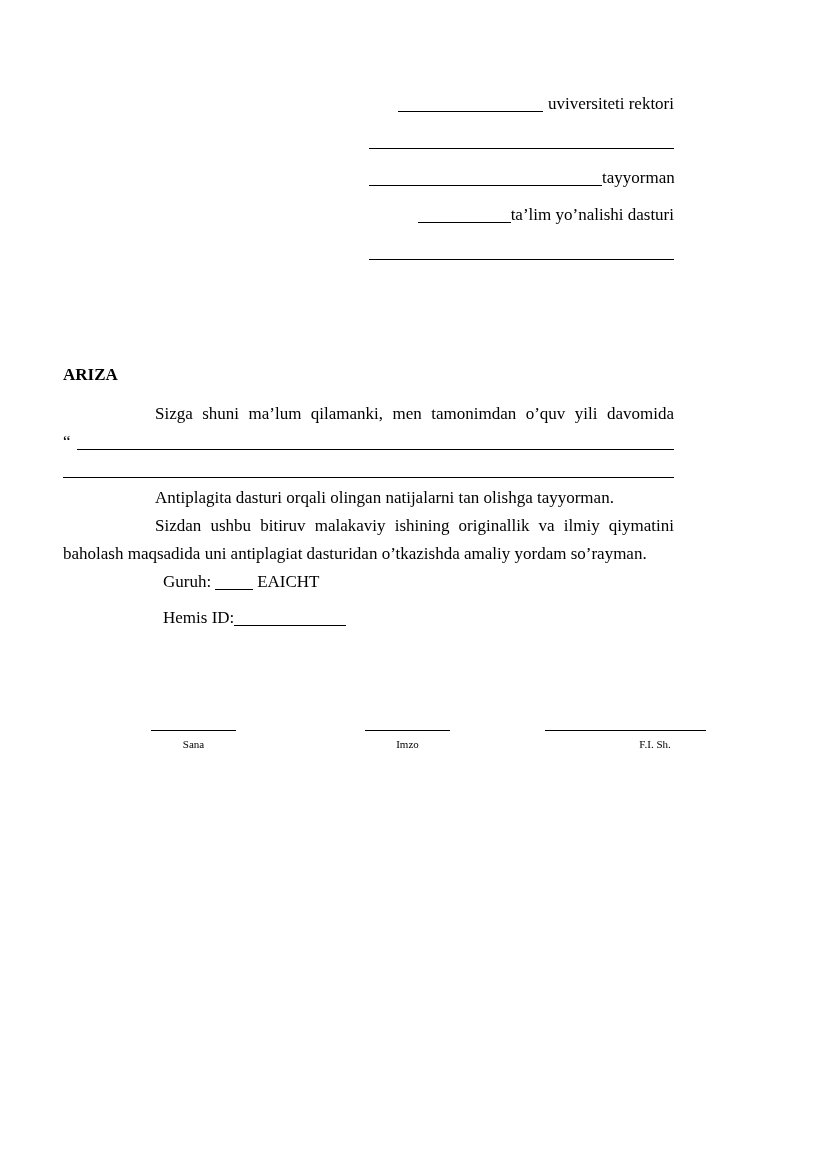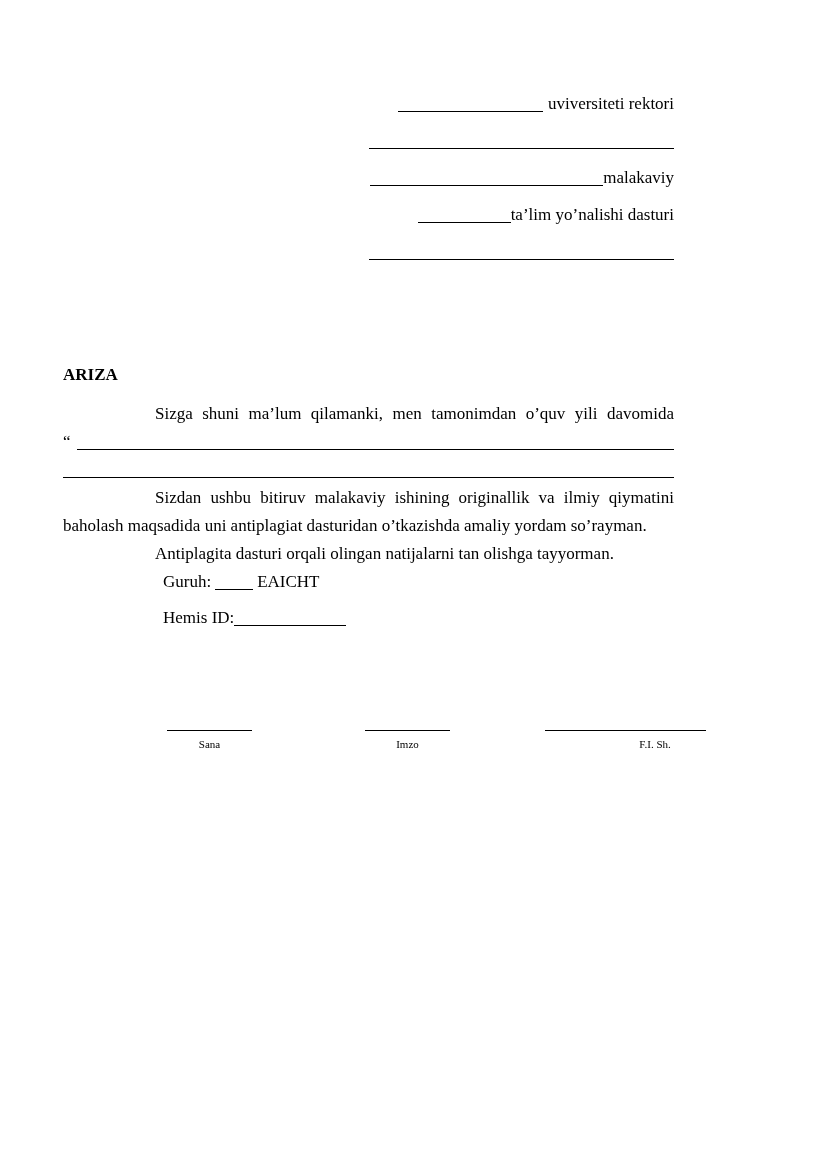--- a/index.html
+++ b/index.html
@@ -86,21 +86,21 @@
   .field-row.guruh { }
   .field-row.hemis { margin-top: 8px; }
   .field-row .gap-s { display: inline-block; width: 4px; }
   
   .signature-area {
     position: relative;
     margin-top: 98px;
     height: 60px;
   }
   .sig-group { position: absolute; top: 0; }
-  .sig-group.g-date { left: 104px; width: 85px; }
+  .sig-group.g-date { left: 88px; width: 85px; }
   .sig-group.g-sign { left: 302px; width: 85px; }
   .sig-group.g-name { left: 482px; width: 220px; }
   .sig-line {
     height: 0;
     border-bottom: 1.5px solid #000;
   }
   .sig-label {
     margin-top: 7px;
     text-align: center;
     font-size: 11px;
@@ -113,21 +113,21 @@
 <div class="page">
 
   <div class="header-block">
     <div class="h-row">
       <span class="blank w145"></span><span class="h-text">uviversiteti rektori</span>
     </div>
     <div class="h-row">
       <span class="blank full"></span>
     </div>
     <div class="h-row">
-      <span class="blank w233"></span><span class="h-text tight">malakaviy</span>
+      <span class="blank w233"></span><span class="h-text tight">tayyorman</span>
     </div>
     <div class="h-row">
       <span class="blank w93"></span><span class="h-text tight">ta’lim yo’nalishi dasturi</span>
     </div>
     <div class="h-row">
       <span class="blank full"></span>
     </div>
   </div>
 
   <div class="title">ARIZA</div>
@@ -136,22 +136,22 @@
     <div class="p-first-line">Sizga shuni ma’lum qilamanki, men tamonimdan o’quv yili davomida</div>
 
     <div class="quote-row">
       <span class="quote">“</span>
       <span class="fill-line"></span>
     </div>
     <div class="fill-row">
       <span class="fill-line"></span>
     </div>
 
+    <p class="para indent">Antiplagita dasturi orqali olingan natijalarni tan olishga tayyorman.</p>
     <p class="para indent">Sizdan ushbu bitiruv malakaviy ishining originallik va ilmiy qiymatini baholash maqsadida uni antiplagiat dasturidan o’tkazishda amaliy yordam so’rayman.</p>
-    <p class="para indent">Antiplagita dasturi orqali olingan natijalarni tan olishga tayyorman.</p>
   </div>
 
   <div class="field-row guruh">
     <span>Guruh:</span><span class="gap-s"></span><span class="blank w38"></span><span class="gap-s"></span><span>EAICHT</span>
   </div>
   <div class="field-row hemis">
     <span>Hemis ID:</span><span class="blank w112"></span>
   </div>
 
   <div class="signature-area">

